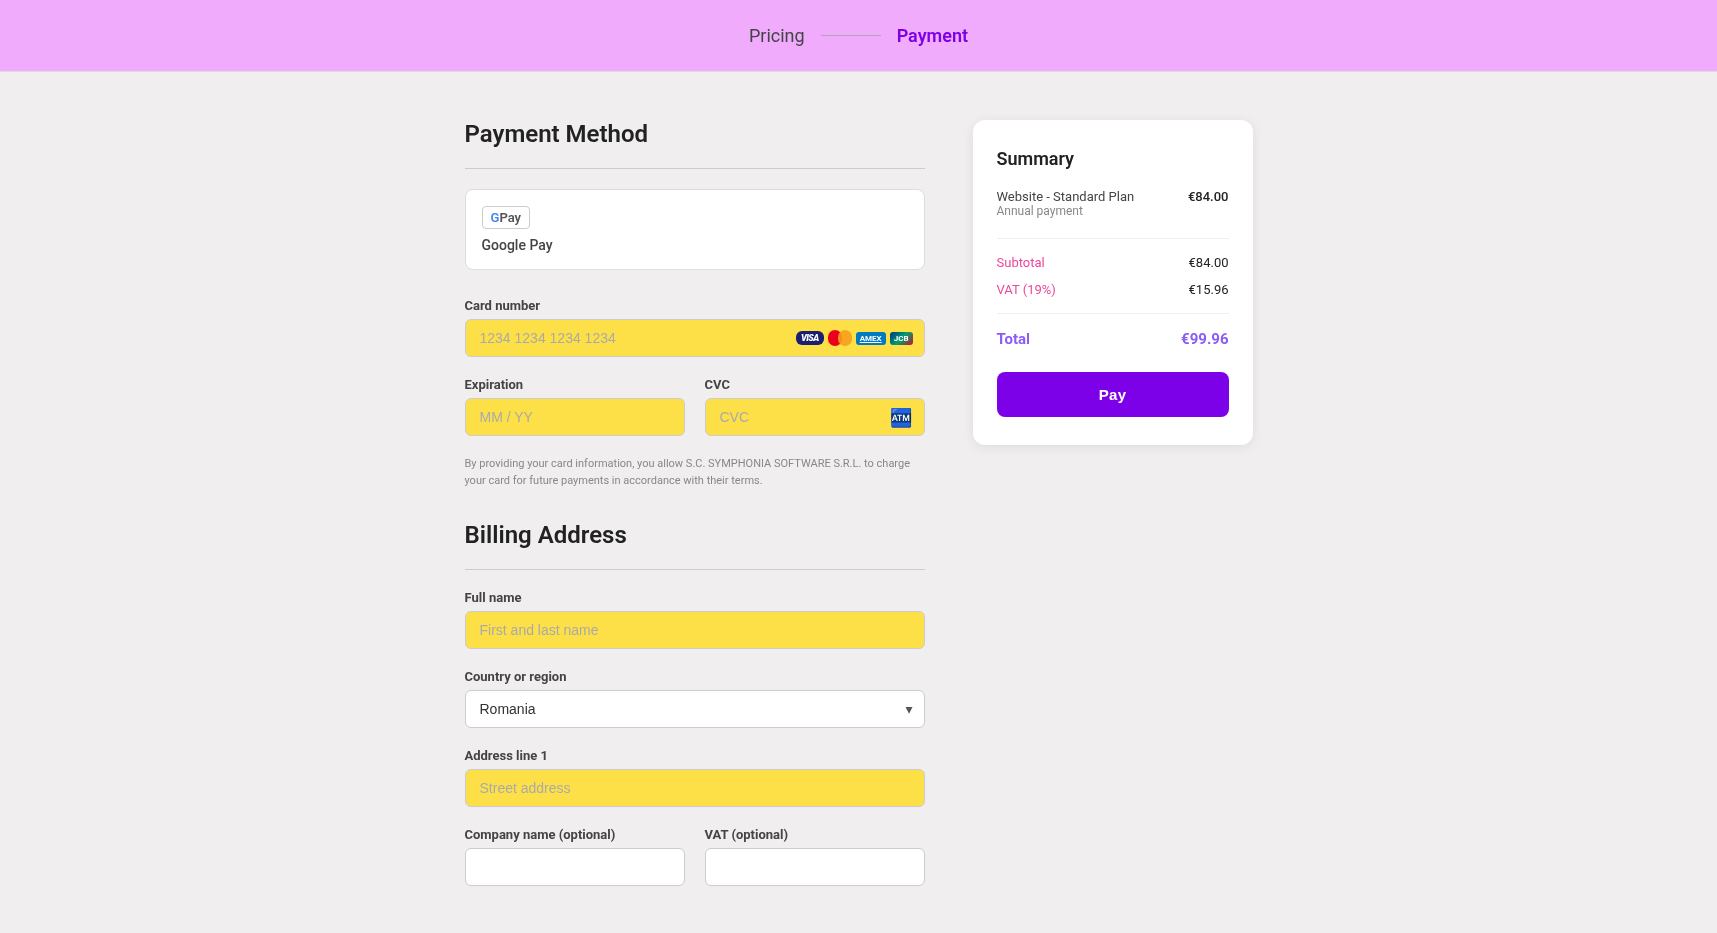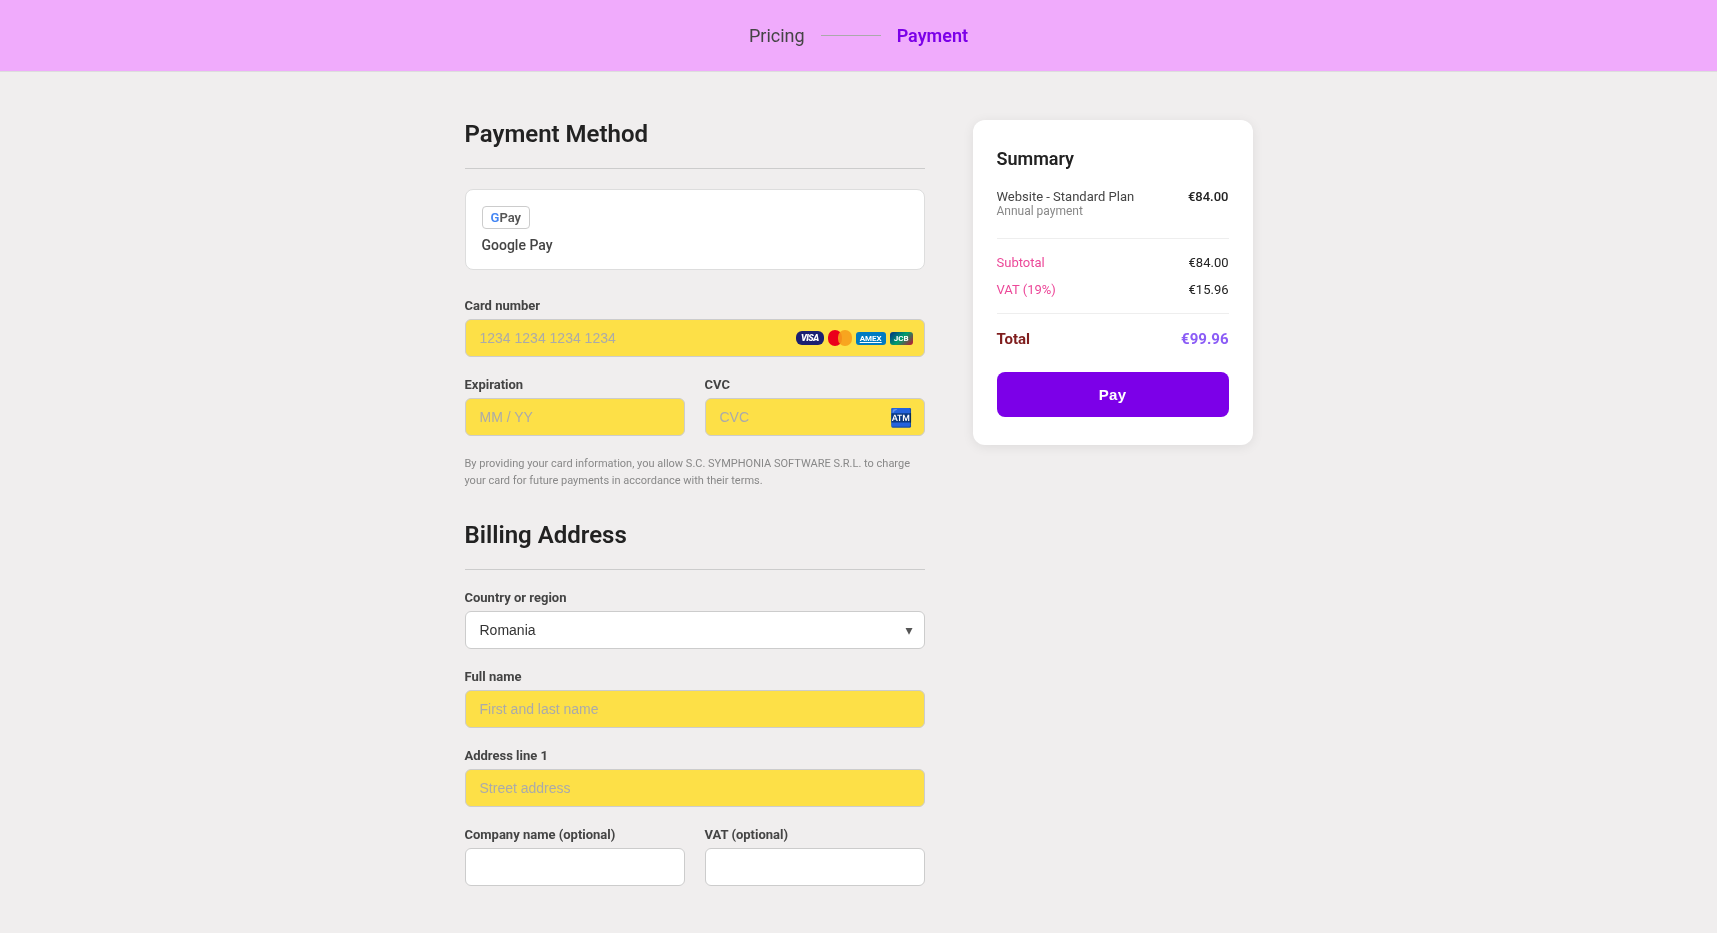--- a/index.html
+++ b/index.html
@@ -333,21 +333,21 @@
     }
     .summary-total-row {
       display: flex;
       justify-content: space-between;
       margin-bottom: 24px;
       margin-top: 4px;
     }
     .summary-total-label {
       font-size: 15px;
       font-weight: 700;
-      color: #7f1d1d;
+      color: #8b5cf6;
     }
     .summary-total-value {
       font-size: 15px;
       font-weight: 700;
       color: #8b5cf6;
     }
     .pay-button {
       width: 100%;
       background: #7c00e8;
       color: white;
@@ -435,38 +435,38 @@
       </div>
 
       <p class="consent-text">By providing your card information, you allow S.C. SYMPHONIA SOFTWARE S.R.L. to charge your card for future payments in accordance with their terms.</p>
     </div>
 
     <div class="billing-section">
       <h2 class="section-title">Billing Address</h2>
       <div class="divider-line"></div>
 
       <div class="form-group">
+        <label class="form-label">Full name</label>
+        <input type="text" class="form-input" placeholder="First and last name" style="">
+      </div>
+
+      <div class="form-group">
         <label class="form-label">Country or region</label>
         <div class="select-wrapper">
           <select>
             <option>Romania</option>
             <option>Germany</option>
             <option>France</option>
             <option>United States</option>
           </select>
           <span class="select-chevron">▾</span>
         </div>
       </div>
 
       <div class="form-group">
-        <label class="form-label">Full name</label>
-        <input type="text" class="form-input" placeholder="First and last name" style="">
-      </div>
-
-      <div class="form-group">
         <label class="form-label">Address line 1</label>
         <input type="text" class="form-input" placeholder="Street address" style="">
       </div>
 
       <div class="inline-group">
         <div class="form-group">
           <label class="form-label">Company name (optional)</label>
           <input type="text" class="form-input form-input-short" style="">
         </div>
         <div class="form-group">

